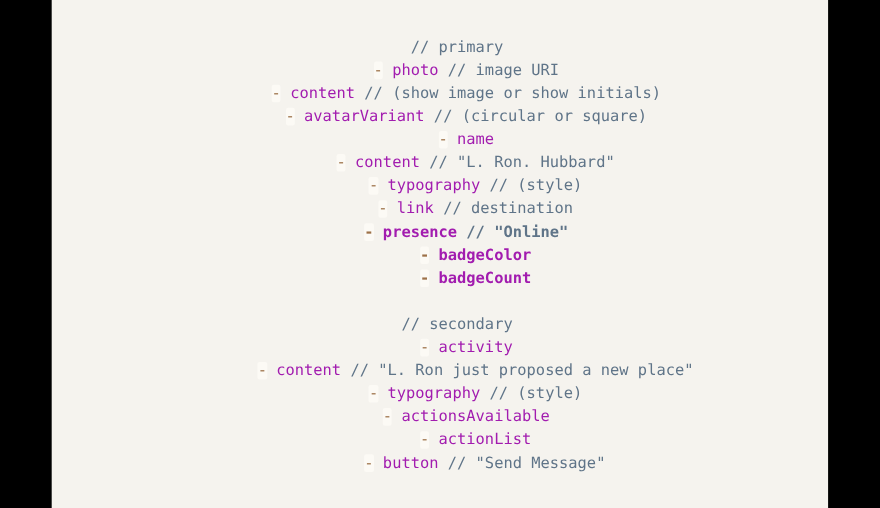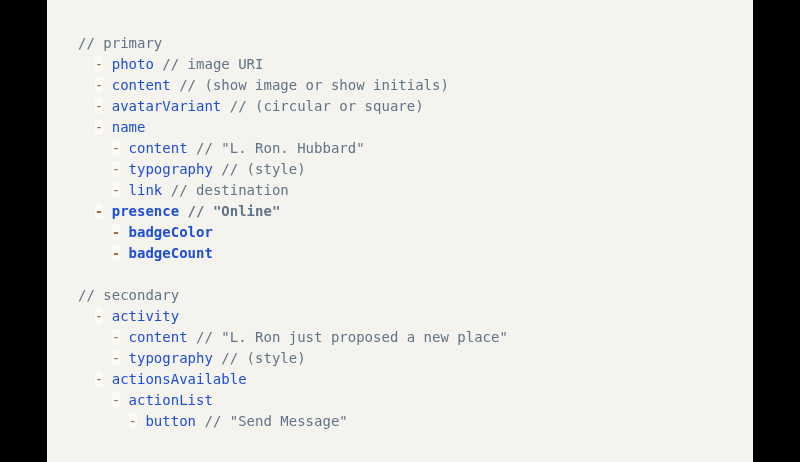--- a/index.html
+++ b/index.html
@@ -26,20 +26,21 @@
   .letterbox.left  { left: 0; width: 47px; }
   .letterbox.right { left: 753px; width: 47px; }
   .content-area {
     position: absolute;
     left: 47px;
     top: 0;
     width: 706px;
     height: 462px;
     background: #f5f3ee;
     overflow: hidden;
+    text-align: center;
   }
   .editor {
     padding: 33px 0 0 31px;
     font-size: 14px;
     line-height: 21px;
     color: #373530;
     white-space: pre;
   }
   .line {
     height: 21px;
@@ -47,21 +48,21 @@
   }
   .line.bold {
     font-weight: 700;
   }
   .marker {
     color: #9d7148;
     background: #fcfaf5;
     border-radius: 2px;
   }
   .prop {
-    color: #1d4ed8;
+    color: #a21caf;
   }
   .comment {
     color: #5f7488;
   }
 </style>
 </head>
 <body>
 
 <div class="stage">
   <div class="letterbox left"></div>

